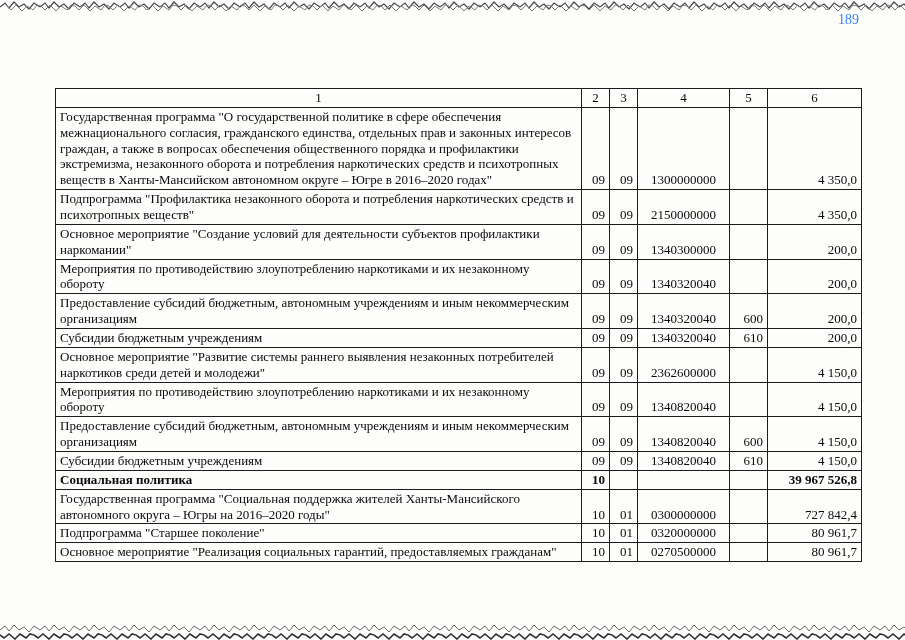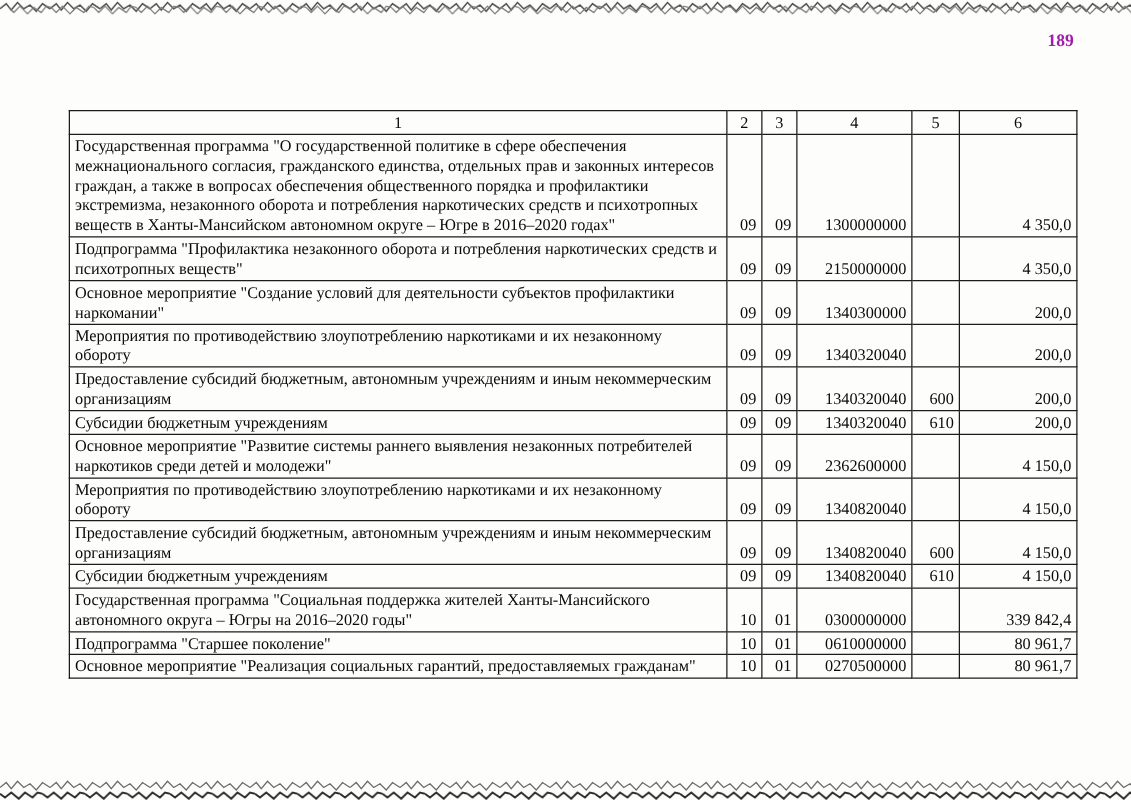--- a/index.html
+++ b/index.html
@@ -10,25 +10,24 @@
     width: 905px;
     height: 640px;
     background: #fdfdfc;
     overflow: hidden;
   }
   .edge { position: absolute; left: 0; width: 905px; pointer-events: none; }
   .edge-top { top: 0; }
   .edge-bottom { bottom: 0; }
   .page-number {
     position: absolute;
-    top: 26px;
+    top: 12px;
     right: 46px;
     font-size: 14px;
-    color: #a21caf;
-    font-weight: bold;
+    color: #3b82f6;
   }
   table.budget {
     position: absolute;
     left: 55px;
     top: 88px;
     width: 806px;
     border-collapse: collapse;
     table-layout: fixed;
     font-size: 13px;
     line-height: 1.22;
@@ -38,21 +37,21 @@
     border: 1px solid #1c1c1c;
     padding: 1px 4px;
   }
   table.budget th {
     font-weight: normal;
     text-align: center;
     height: 16px;
   }
   td.name   { text-align: left;  vertical-align: top;    padding-left: 5px; padding-right: 6px; }
   td.num    { text-align: right; vertical-align: bottom; }
-  td.code   { text-align: right; vertical-align: bottom; margin-top: 47px; }
+  td.code   { text-align: center; vertical-align: bottom; margin-top: 47px; }
   td.amount { text-align: right;  vertical-align: bottom; padding-right: 5px; }
   tr.bold td { font-weight: bold; }
 </style>
 </head>
 <body>
 
 <div class="page">
 
   <svg class="edge edge-top" height="14">
     <defs>
@@ -162,33 +161,41 @@
           <td class="amount">4 150,0</td>
         </tr>
         <tr>
           <td class="name">Субсидии бюджетным учреждениям</td>
           <td class="num">09</td>
           <td class="num">09</td>
           <td class="code">1340820040</td>
           <td class="num">610</td>
           <td class="amount">4 150,0</td>
         </tr>
+        <tr class="bold">
+          <td class="name">Социальная политика</td>
+          <td class="num">10</td>
+          <td class="num"></td>
+          <td class="code"></td>
+          <td class="num"></td>
+          <td class="amount">39 967 526,8</td>
+        </tr>
         <tr>
           <td class="name">Государственная программа "Социальная поддержка жителей Ханты-Мансийского автономного округа – Югры на 2016–2020 годы"</td>
           <td class="num">10</td>
           <td class="num">01</td>
           <td class="code">0300000000</td>
           <td class="num"></td>
-          <td class="amount">339 842,4</td>
+          <td class="amount">727 842,4</td>
         </tr>
         <tr>
           <td class="name">Подпрограмма "Старшее поколение"</td>
           <td class="num">10</td>
           <td class="num">01</td>
-          <td class="code">0610000000</td>
+          <td class="code">0320000000</td>
           <td class="num"></td>
           <td class="amount">80 961,7</td>
         </tr>
         <tr>
           <td class="name">Основное мероприятие "Реализация социальных гарантий, предоставляемых гражданам"</td>
           <td class="num">10</td>
           <td class="num">01</td>
           <td class="code">0270500000</td>
           <td class="num"></td>
           <td class="amount">80 961,7</td>

